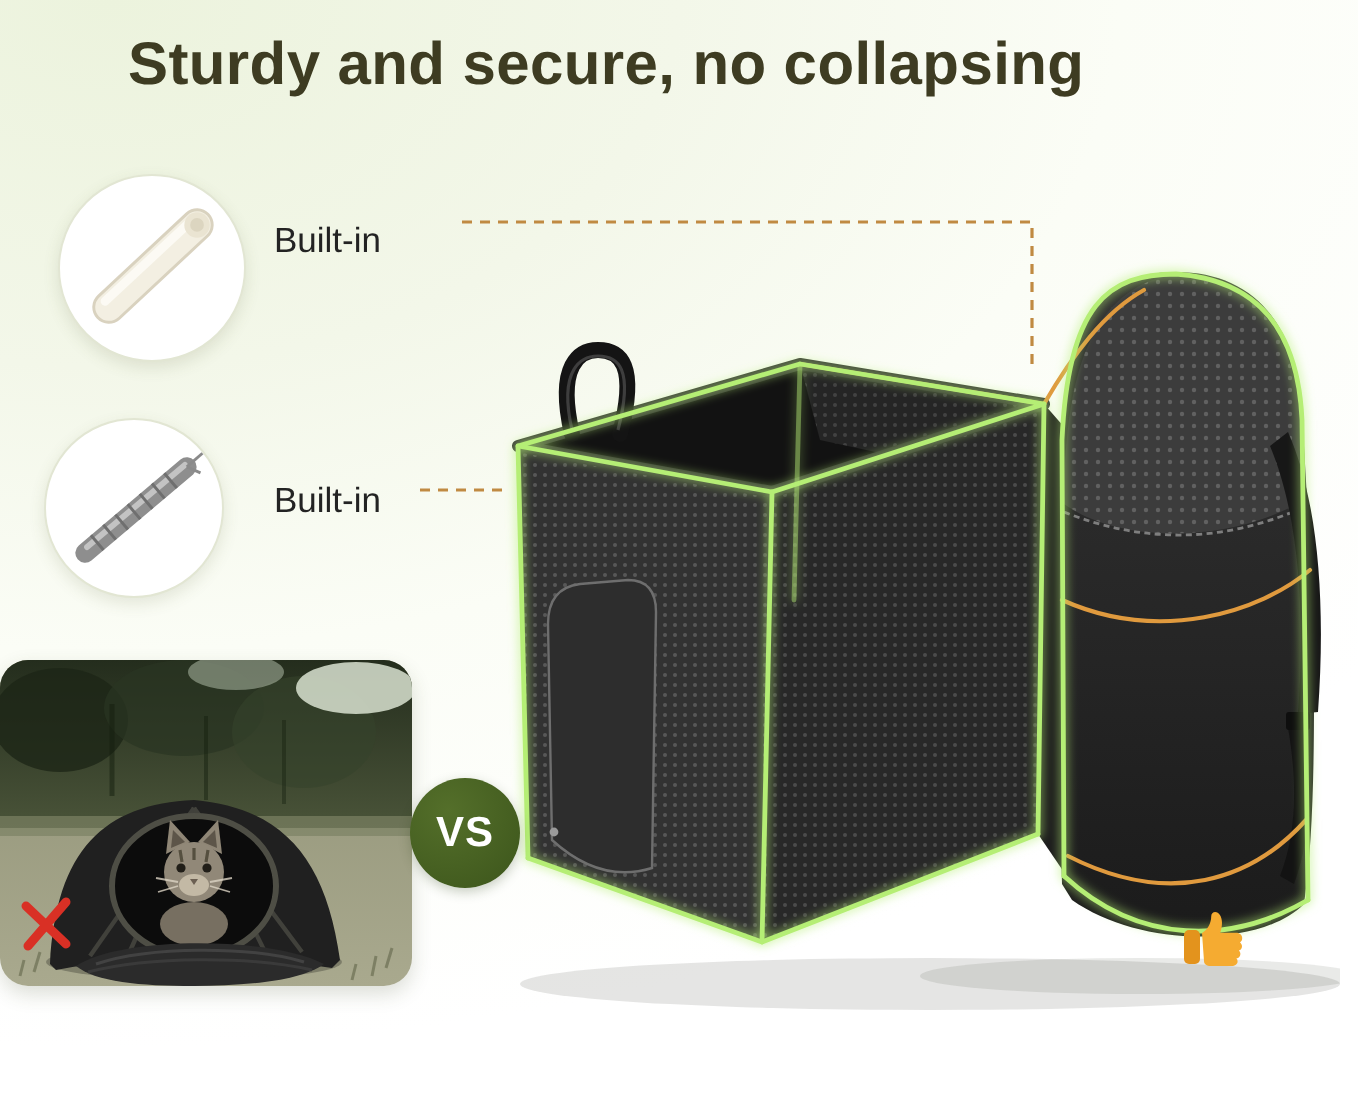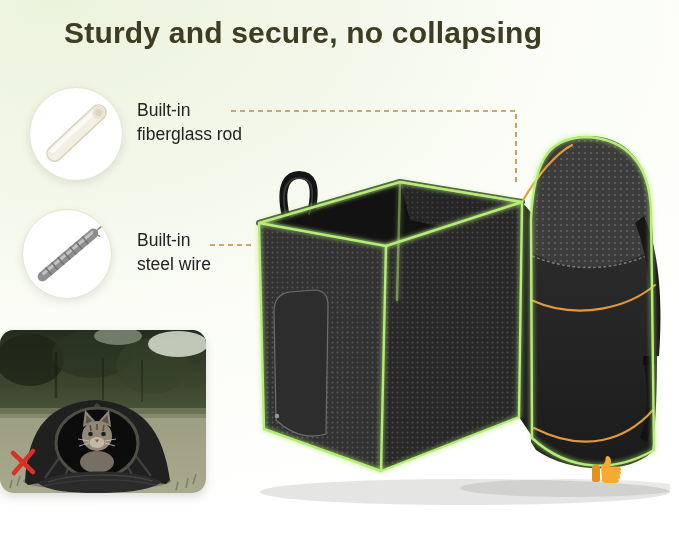--- a/index.html
+++ b/index.html
@@ -17,21 +17,21 @@
   .disc{
     position:absolute; border-radius:50%; background:#fff;
     border:1px solid #e2e6d3; box-shadow:0 3px 8px rgba(90,100,60,.14);
     display:flex; align-items:center; justify-content:center; z-index:12;
   }
   .disc1{ left:29px; top:87px; width:94px; height:94px; }
   .disc2{ left:22px; top:209px; width:90px; height:90px; }
   .callout-label{
     position:absolute; font-size:17.5px; line-height:1.38; color:#232323; z-index:12;
   }
-  .callout-label span{ display:block; }
+  .callout-label span{ display:block;margin-top:10px; }
   .label1{ left:137px; top:98px; }
   .label2{ left:137px; top:228px; }
   .leaders{ position:absolute; left:0; top:0; width:679px; height:552px; z-index:4; pointer-events:none; }
   .product{ position:absolute; left:240px; top:120px; width:430px; height:392px; z-index:6; pointer-events:none; }
   .photo{
     position:absolute; left:0; top:330px; width:206px; height:163px;
     border-radius:14px; overflow:hidden; z-index:8;
     box-shadow:0 4px 10px rgba(60,70,40,.18);
   }
   .xmark{ position:absolute; left:6px; top:444px; width:34px; height:34px; z-index:9; }
@@ -62,21 +62,20 @@
     <svg width="94" height="94" viewBox="0 0 94 94">
       <line x1="25" y1="67" x2="70" y2="25" stroke="#d9d2bf" stroke-width="17" stroke-linecap="round"></line>
       <line x1="25" y1="67" x2="70" y2="25" stroke="#f3efe2" stroke-width="14" stroke-linecap="round"></line>
       <line x1="23" y1="64" x2="67" y2="23" stroke="#fdfcf7" stroke-width="4.5" stroke-linecap="round" opacity="0.9"></line>
       <circle cx="70" cy="25" r="6.5" fill="#eae4d2"></circle>
       <circle cx="70" cy="25" r="3.5" fill="#dcd5c0"></circle>
     </svg>
   </div>
   <div class="callout-label label1">
     <span>Built-in</span>
-    <span>fiberglass rod</span>
   </div>
 
   <div class="disc disc2">
     <svg width="90" height="90" viewBox="0 0 90 90">
       <line x1="20" y1="68" x2="72" y2="24" stroke="#8e8e8e" stroke-width="10" stroke-linecap="round"></line>
       <line x1="21" y1="65" x2="71" y2="23" stroke="#c9c9c9" stroke-width="3" stroke-linecap="round" opacity="0.9"></line>
       <g stroke="#6f6f6f" stroke-width="1.5">
         <line x1="23" y1="58.9" x2="29.4" y2="66.5"></line>
         <line x1="29.3" y1="53.6" x2="35.7" y2="61.2"></line>
         <line x1="35.5" y1="48.4" x2="41.9" y2="56"></line>
@@ -86,21 +85,20 @@
         <line x1="60.5" y1="27.2" x2="66.9" y2="34.8"></line>
       </g>
       <g stroke="#8a8a8a" stroke-width="1.5" fill="none">
         <path d="M72,24 L80,17"></path>
         <path d="M72,24 L79,27"></path>
       </g>
     </svg>
   </div>
   <div class="callout-label label2">
     <span>Built-in</span>
-    <span>steel wire</span>
   </div>
 
   <svg class="product" viewBox="0 0 430 392">
     <defs>
       <pattern id="meshA" width="5" height="5" patternUnits="userSpaceOnUse">
         <rect width="5" height="5" fill="#323232"></rect>
           <circle cx="2.5" cy="2.5" r="1" fill="#575757"></circle>
       </pattern>
       <pattern id="meshB" width="5" height="5" patternUnits="userSpaceOnUse">
         <rect width="5" height="5" fill="#282828"></rect>
@@ -232,19 +230,22 @@
           <line x1="196" y1="144" x2="193" y2="154"></line>
         <line x1="178" y1="152" x2="176" y2="160"></line>
       </g>
     </svg>
   </div>
 
   <svg class="xmark" viewBox="0 0 34 34">
     <path d="M7,9 L27,28 M27,7 L8,29" stroke="#d93025" stroke-width="4.5" stroke-linecap="round" fill="none"></path>
   </svg>
 
+  <div class="vs">
+    <span>VS</span>
+  </div>
 
   <svg class="thumb" viewBox="0 0 44 44">
     <rect x="4" y="21" width="8" height="17" rx="2.5" fill="#e3931d"></rect>
     <path d="M14,36.5 c0,1.6 1.5,2.5 3.3,2.5 h10.5 c1.7,0 3,-1 3,-2.3 0,-0.5 -0.2,-1 -0.6,-1.4 1.2,-0.3 2,-1.2 2,-2.3 0,-0.7 -0.3,-1.3 -0.8,-1.7 1,-0.4 1.6,-1.2 1.6,-2.2 0,-0.8 -0.4,-1.4 -1,-1.9 0.7,-0.5 1.1,-1.2 1.1,-2.1 0,-1.5 -1.3,-2.7 -3,-2.7 h-8 c0.6,-1.6 0.9,-3.3 0.9,-5 0,-3.2 -1.6,-5.4 -3.4,-5.4 -1.1,0 -2,0.9 -2,2.2 0,3.3 -1.7,6.5 -4.6,8.3 z" fill="#f5ab31"></path>
   </svg>
 
 </div>
 
 </body></html>

